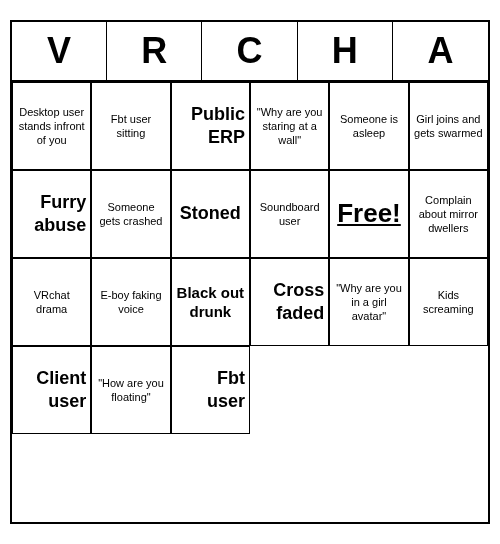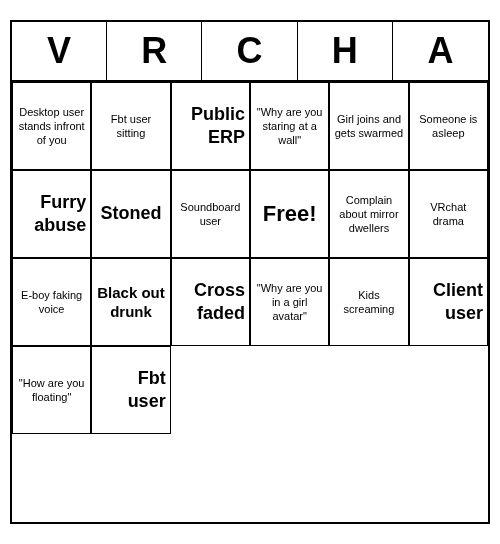--- a/index.html
+++ b/index.html
@@ -53,22 +53,23 @@
     .bingo-cell.large-text {
       font-size: 18px;
       font-weight: bold;
       text-align: right;
     }
     .bingo-cell.medium-text {
       font-size: 15px;
       font-weight: bold;
     }
     .bingo-cell.free-space {
-      font-size: 22px;
+      font-size: 26px;
       font-weight: bold;
+      text-decoration: underline;
     }
     .bingo-cell.small-text {
       font-size: 11px;
     }
   </style>
 </head>
 <body>
 
 <div class="bingo-card">
   <div class="bingo-header">
@@ -76,23 +77,24 @@
       <div class="bingo-header-cell">R</div>
       <div class="bingo-header-cell">C</div>
       <div class="bingo-header-cell">H</div>
       <div class="bingo-header-cell">A</div>
     </div>
   <div class="bingo-grid">
   <div class="bingo-cell small-text">Desktop user stands infront of you</div>
       <div class="bingo-cell small-text">Fbt user sitting</div>
       <div class="bingo-cell large-text">Public ERP</div>
       <div class="bingo-cell small-text">"Why are you staring at a wall"</div>
+      <div class="bingo-cell small-text">Someone is asleep</div>
       <div class="bingo-cell small-text">Girl joins and gets swarmed</div>
-      <div class="bingo-cell small-text">Someone is asleep</div>
       <div class="bingo-cell large-text">Furry abuse</div>
+      <div class="bingo-cell small-text">Someone gets crashed</div>
       <div class="bingo-cell large-text">Stoned</div>
       <div class="bingo-cell small-text">Soundboard user</div>
       <div class="bingo-cell free-space">Free!</div>
       <div class="bingo-cell small-text">Complain about mirror dwellers</div>
       <div class="bingo-cell small-text">VRchat drama</div>
       <div class="bingo-cell small-text">E-boy faking voice</div>
       <div class="bingo-cell medium-text">Black out drunk</div>
       <div class="bingo-cell large-text">Cross faded</div>
       <div class="bingo-cell small-text">"Why are you in a girl avatar"</div>
       <div class="bingo-cell small-text">Kids screaming</div>

